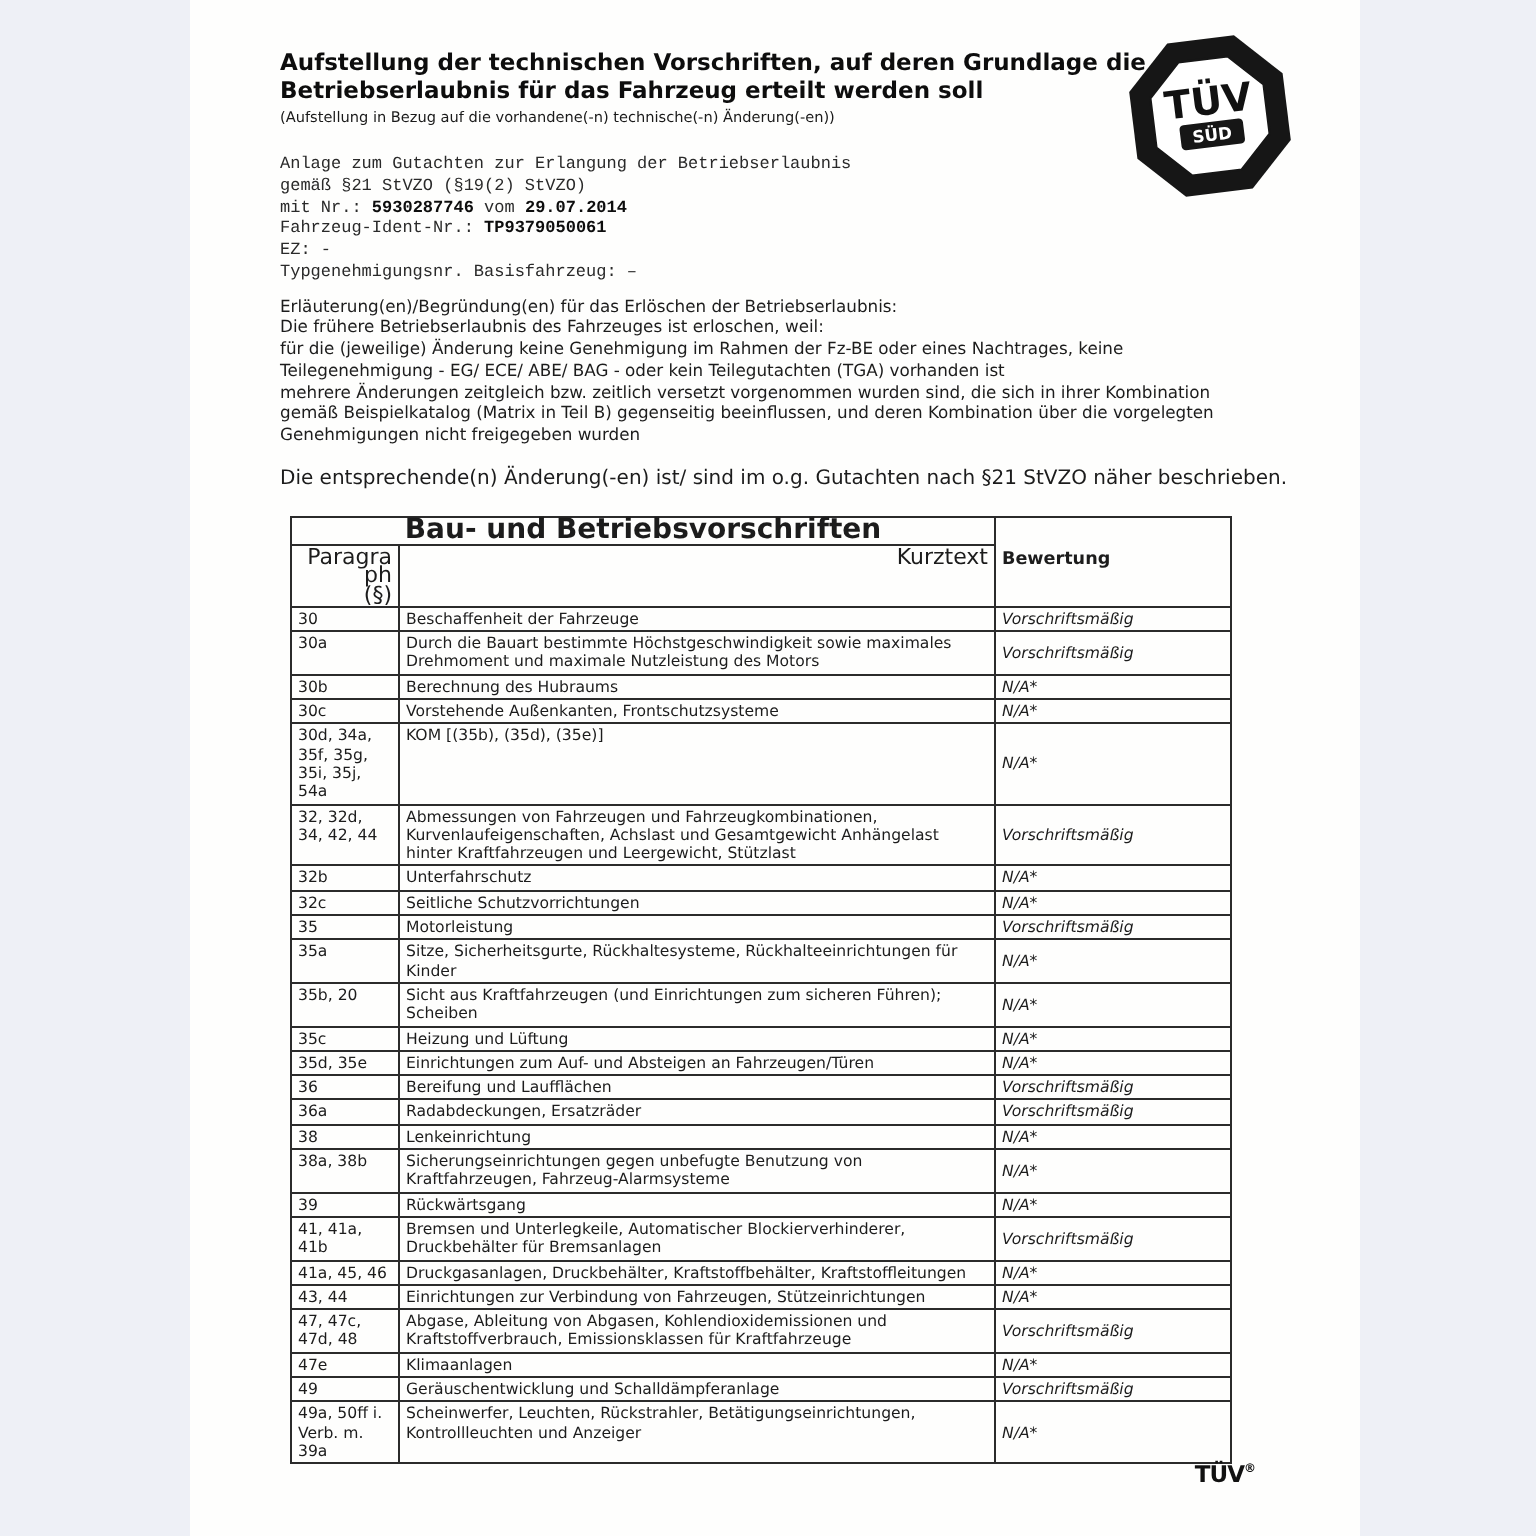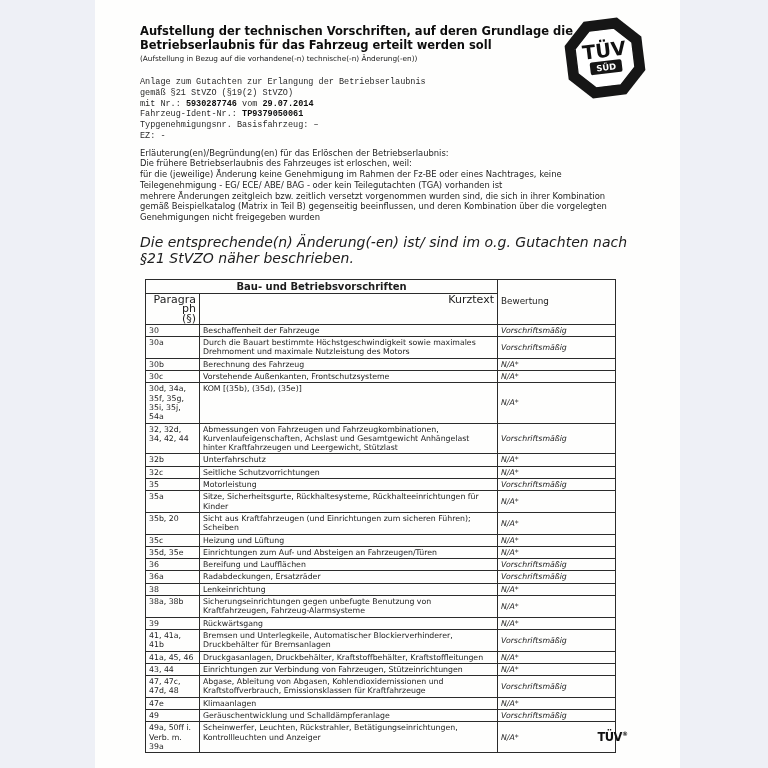--- a/index.html
+++ b/index.html
@@ -35,34 +35,34 @@
   .subtitle-small{font-size:7.3px;margin-top:2px;color:#1a1a1a;}
   .meta{
     font-family:"Liberation Mono", monospace;
     font-size:8.5px;line-height:10.8px;margin-top:14px;color:#2a2a2a;
   }
   .meta b{color:#0d0d0d;}
   .explanation{
     margin-top:6px;font-size:8.4px;line-height:10.7px;
     white-space:pre-line;width:505px;
   }
-  .note{margin-top:11px;font-size:14px;font-style:italic;}
+  .note{margin-top:11px;font-size:10px;}
   table{
     border-collapse:collapse;
     margin:13px 0 0 5px;
     width:470px;table-layout:fixed;
   }
   th,td{
     border:1px solid #2b2b2b;
     font-size:7.8px;line-height:9.3px;
     padding:1px 3px;vertical-align:top;text-align:left;
     font-weight:normal;word-wrap:break-word;
   }
-  th.group{text-align:center;font-weight:bold;font-size:10px;padding:2px;}
-  th.bew{font-weight:normal;font-size:8.8px;vertical-align:middle;}
+  th.group{text-align:center;font-weight:bold;font-size:14px;padding:2px;}
+  th.bew{font-weight:bold;font-size:8.8px;vertical-align:middle;}
   th.sub{font-size:11px;white-space:pre-line;text-align:right;}
   td.bewertung{vertical-align:middle;font-style:italic;}
   .brand{
     position:absolute;right:52px;bottom:24px;
     font-weight:bold;font-size:11.5px;letter-spacing:-0.5px;color:#111;
   }
   .brand sup{font-size:6px;font-weight:bold;letter-spacing:0;}
 </style>
 </head>
 <body>
@@ -83,22 +83,22 @@
 
 
     <div class="title">Aufstellung der technischen Vorschriften, auf deren Grundlage die Betriebserlaubnis für das Fahrzeug erteilt werden soll</div>
     <div class="subtitle-small">(Aufstellung in Bezug auf die vorhandene(-n) technische(-n) Änderung(-en))</div>
 
     <div class="meta">
       <div>Anlage zum Gutachten zur Erlangung der Betriebserlaubnis</div>
       <div>gemäß §21 StVZO (§19(2) StVZO)</div>
       <div><span>mit Nr.:</span> <b>5930287746</b> <span>vom</span> <b>29.07.2014</b></div>
       <div><span>Fahrzeug-Ident-Nr.:</span> <b>TP9379050061</b></div>
+      <div>EZ: -</div>
       <div>Typgenehmigungsnr. Basisfahrzeug: –</div>
-      <div>EZ: -</div>
     </div>
 
     <div class="explanation">Erläuterung(en)/Begründung(en) für das Erlöschen der Betriebserlaubnis:
 Die frühere Betriebserlaubnis des Fahrzeuges ist erloschen, weil:
 für die (jeweilige) Änderung keine Genehmigung im Rahmen der Fz-BE oder eines Nachtrages, keine
 Teilegenehmigung - EG/ ECE/ ABE/ BAG - oder kein Teilegutachten (TGA) vorhanden ist
 mehrere Änderungen zeitgleich bzw. zeitlich versetzt vorgenommen wurden sind, die sich in ihrer Kombination
 gemäß Beispielkatalog (Matrix in Teil B) gegenseitig beeinflussen, und deren Kombination über die vorgelegten
 Genehmigungen nicht freigegeben wurden</div>
     <div class="note">Die entsprechende(n) Änderung(-en) ist/ sind im o.g. Gutachten nach §21 StVZO näher beschrieben.</div>
@@ -126,21 +126,21 @@
             <td>Beschaffenheit der Fahrzeuge</td>
             <td class="bewertung">Vorschriftsmäßig</td>
           </tr>
           <tr>
             <td>30a</td>
             <td>Durch die Bauart bestimmte Höchstgeschwindigkeit sowie maximales Drehmoment und maximale Nutzleistung des Motors</td>
             <td class="bewertung">Vorschriftsmäßig</td>
           </tr>
           <tr>
             <td>30b</td>
-            <td>Berechnung des Fahrzeug</td>
+            <td>Berechnung des Hubraums</td>
             <td class="bewertung">N/A*</td>
           </tr>
           <tr>
             <td>30c</td>
             <td>Vorstehende Außenkanten, Frontschutzsysteme</td>
             <td class="bewertung">N/A*</td>
           </tr>
           <tr>
             <td>30d, 34a, 35f, 35g, 35i, 35j, 54a</td>
             <td>KOM [(35b), (35d), (35e)]</td>

